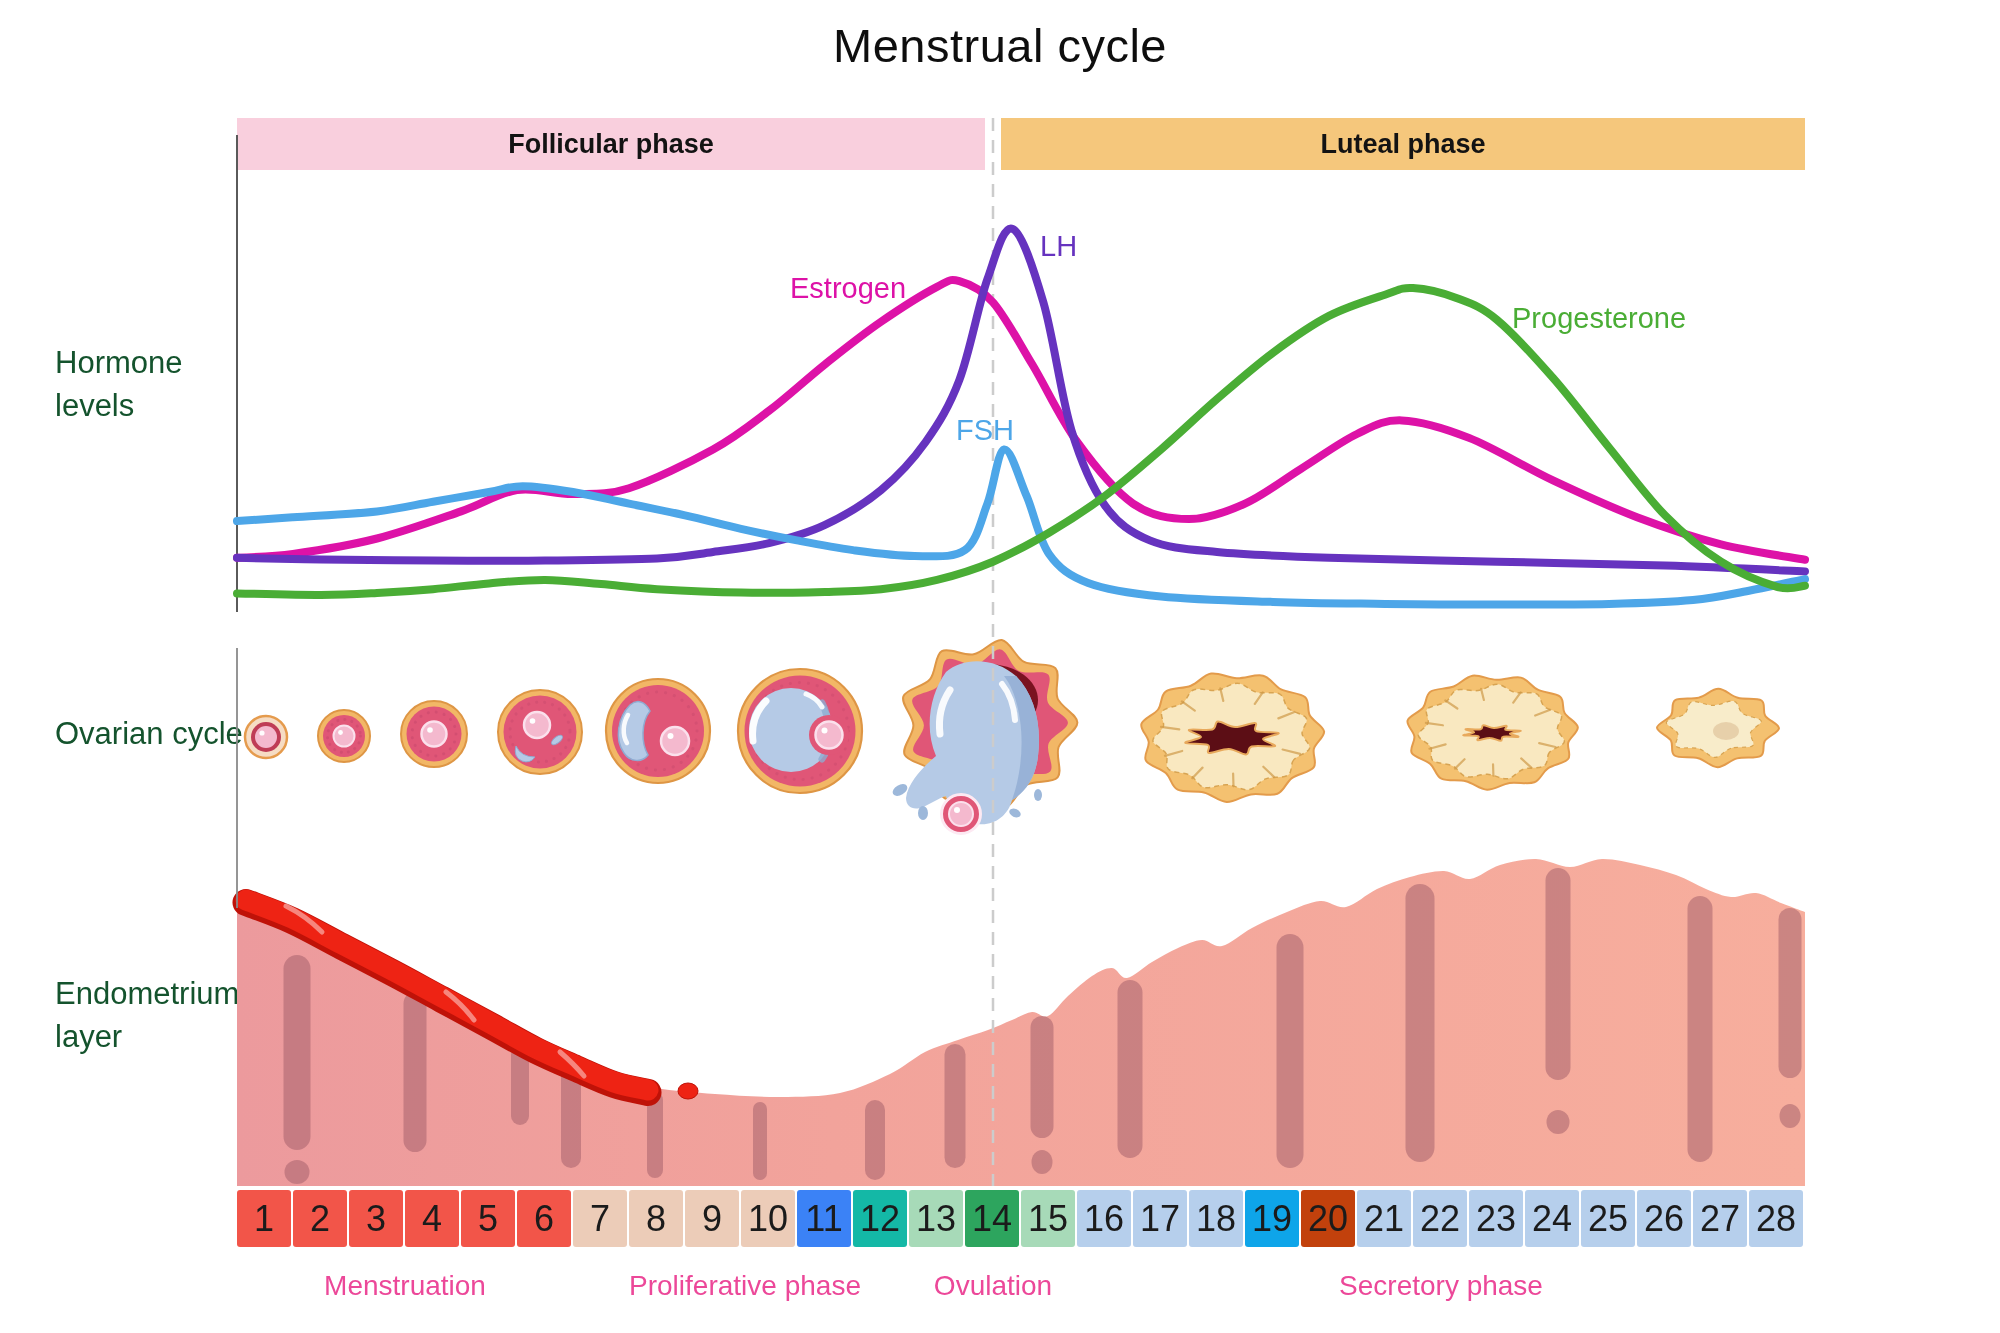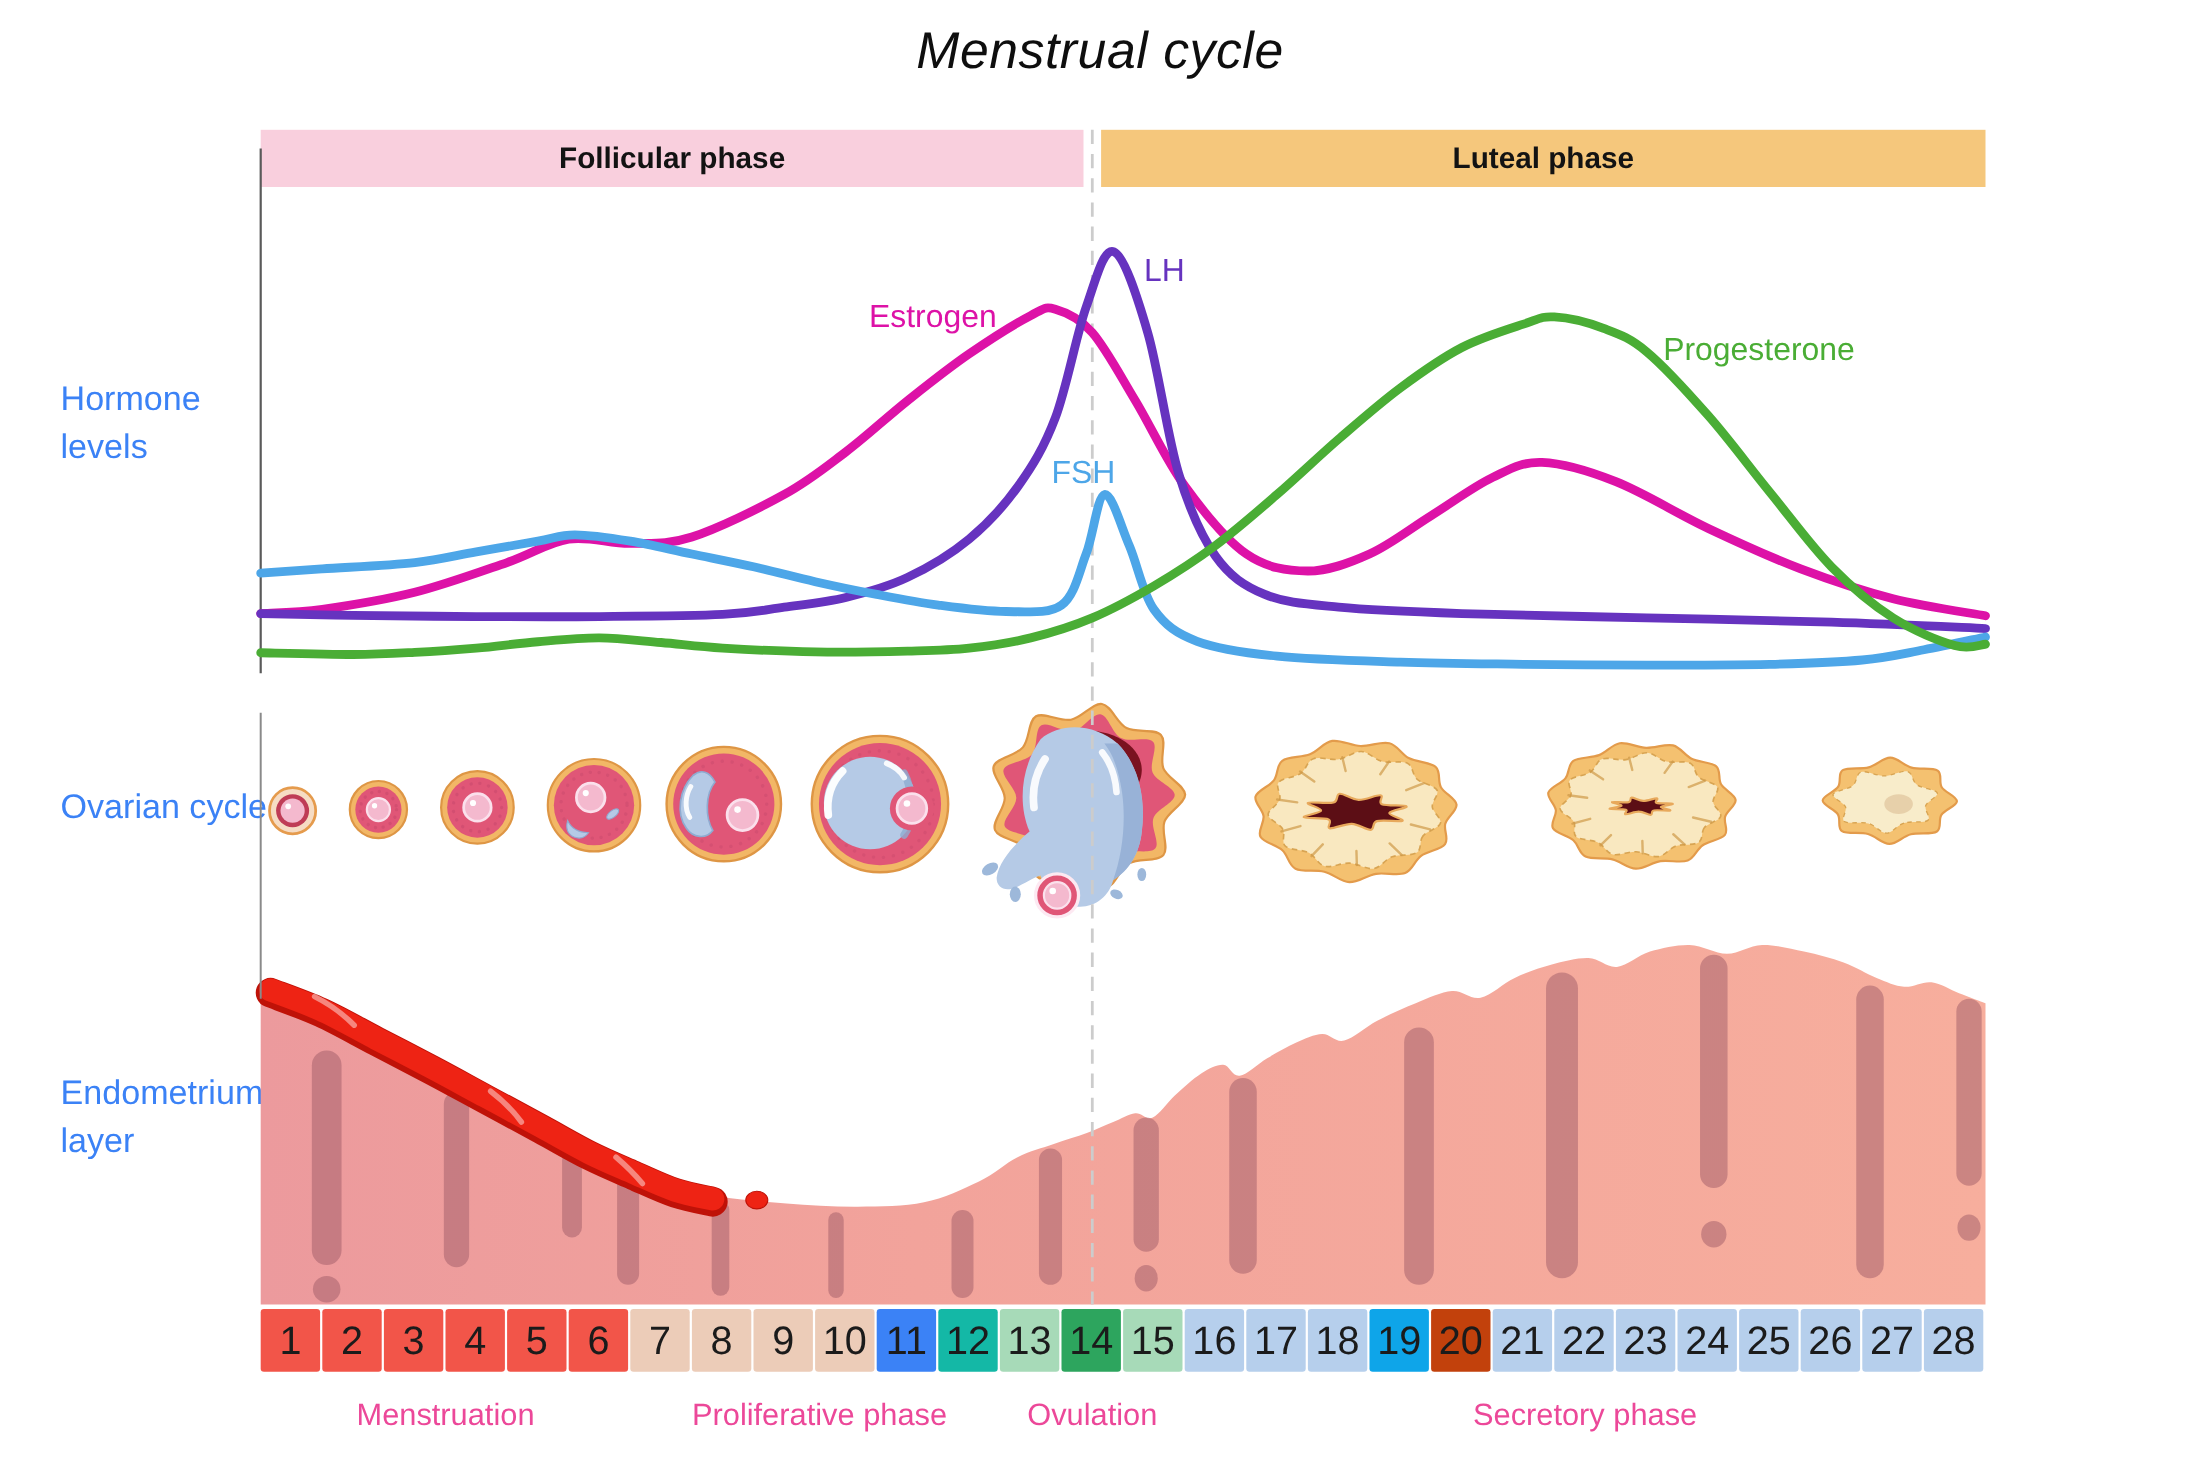--- a/index.html
+++ b/index.html
@@ -1,25 +1,25 @@
 <!DOCTYPE html>
 <html><head>
 <meta charset="utf-8">
 <style>
   html,body{margin:0;padding:0;background:#fff;}
   .stage{position:relative;width:2000px;height:1333px;background:#ffffff;
          font-family:"Liberation Sans",sans-serif;overflow:hidden;}
   .stage svg{position:absolute;left:0;top:0;}
   .title{position:absolute;left:0;right:0;top:18px;margin:0;text-align:center;
-         font-size:47px;font-weight:500;color:#0e0e0e;letter-spacing:.5px;font-style:italic;}
+         font-size:47px;font-weight:500;color:#0e0e0e;letter-spacing:.5px;}
   .phase-bar{position:absolute;top:118px;height:52px;display:flex;align-items:center;
          justify-content:center;font-size:27px;font-weight:700;color:#131313;}
   #bar-follicular{left:237px;width:748px;}
   #bar-luteal{left:1001px;width:804px;}
-  .row-label{position:absolute;font-size:31px;color:#3b82f6;line-height:1.38;}
+  .row-label{position:absolute;font-size:31px;color:#14532d;line-height:1.38;}
   .h-label{position:absolute;font-size:29px;font-weight:500;white-space:nowrap;}
   .days{position:absolute;left:237px;top:1190px;display:flex;gap:2px;}
   .day-cell{width:54px;height:57px;display:flex;align-items:center;justify-content:center;
          font-size:36px;font-weight:500;color:#1b1b1b;border-radius:3px;}
   .b-label{position:absolute;top:1270px;font-size:28px;color:#ec4899;
          transform:translateX(-50%);white-space:nowrap;}
 </style>
 </head>
 <body>
 

